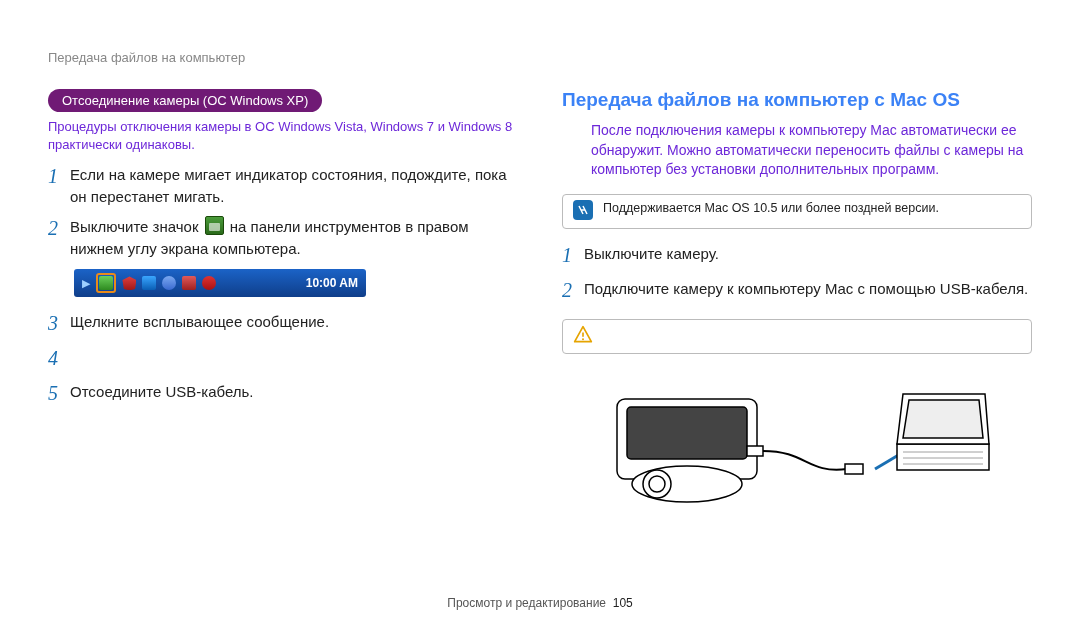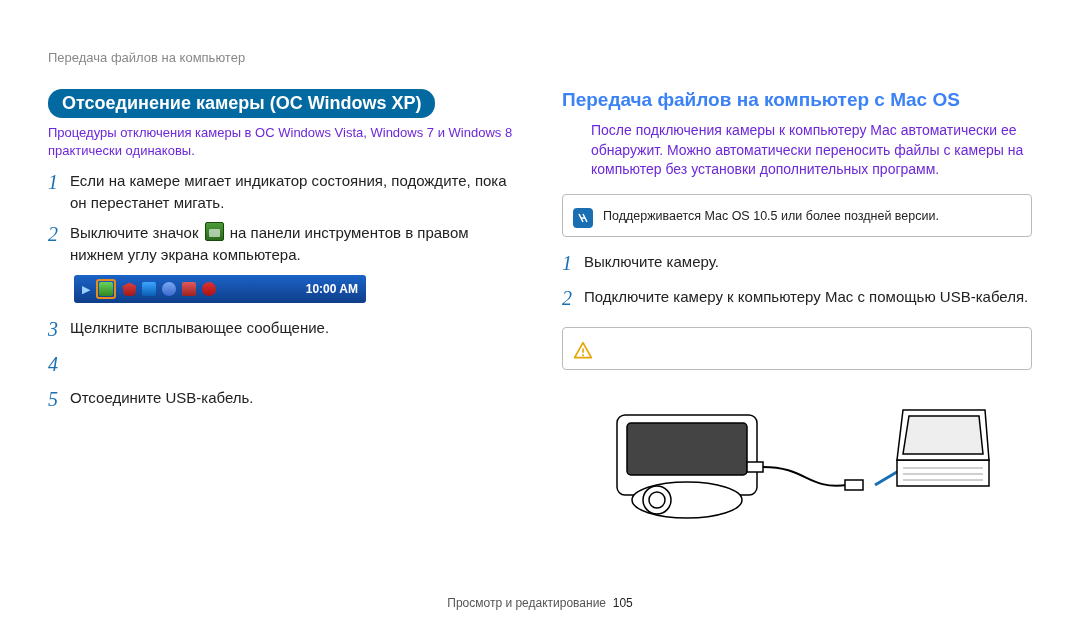--- a/index.html
+++ b/index.html
@@ -25,24 +25,24 @@
   .columns {
     display: flex;
     gap: 44px;
   }
   .col {
     flex: 1;
     min-width: 0;
   }
   .pill {
     display: inline-block;
-    background: #0369a1;
+    background: #701a75;
     color: #fff;
-    font-size: 18px;
-    font-weight: bold;
+    font-size: 13px;
+    font-weight: normal;
     padding: 4px 14px;
     border-radius: 14px;
     margin-bottom: 6px;
   }
   .subtext {
     font-size: 13px;
     color: #6d28d9;
     line-height: 1.4;
     margin: 0 0 10px 0;
   }
@@ -130,21 +130,21 @@
   }
   .h2-blue {
     color: #3b82f6;
     font-size: 19px;
     font-weight: bold;
     margin: 0 0 10px 0;
   }
   .notebox {
     border: 1px solid #bbb;
     border-radius: 4px;
-    padding: 12px 12px 8px 10px;
+    padding: 4px 12px 8px 10px;
     display: flex;
     align-items: flex-start;
     gap: 10px;
     font-size: 12.5px;
     line-height: 1.5;
     margin: 14px 0;
   }
   .notebox .ic {
     width: 20px;
     height: 20px;

